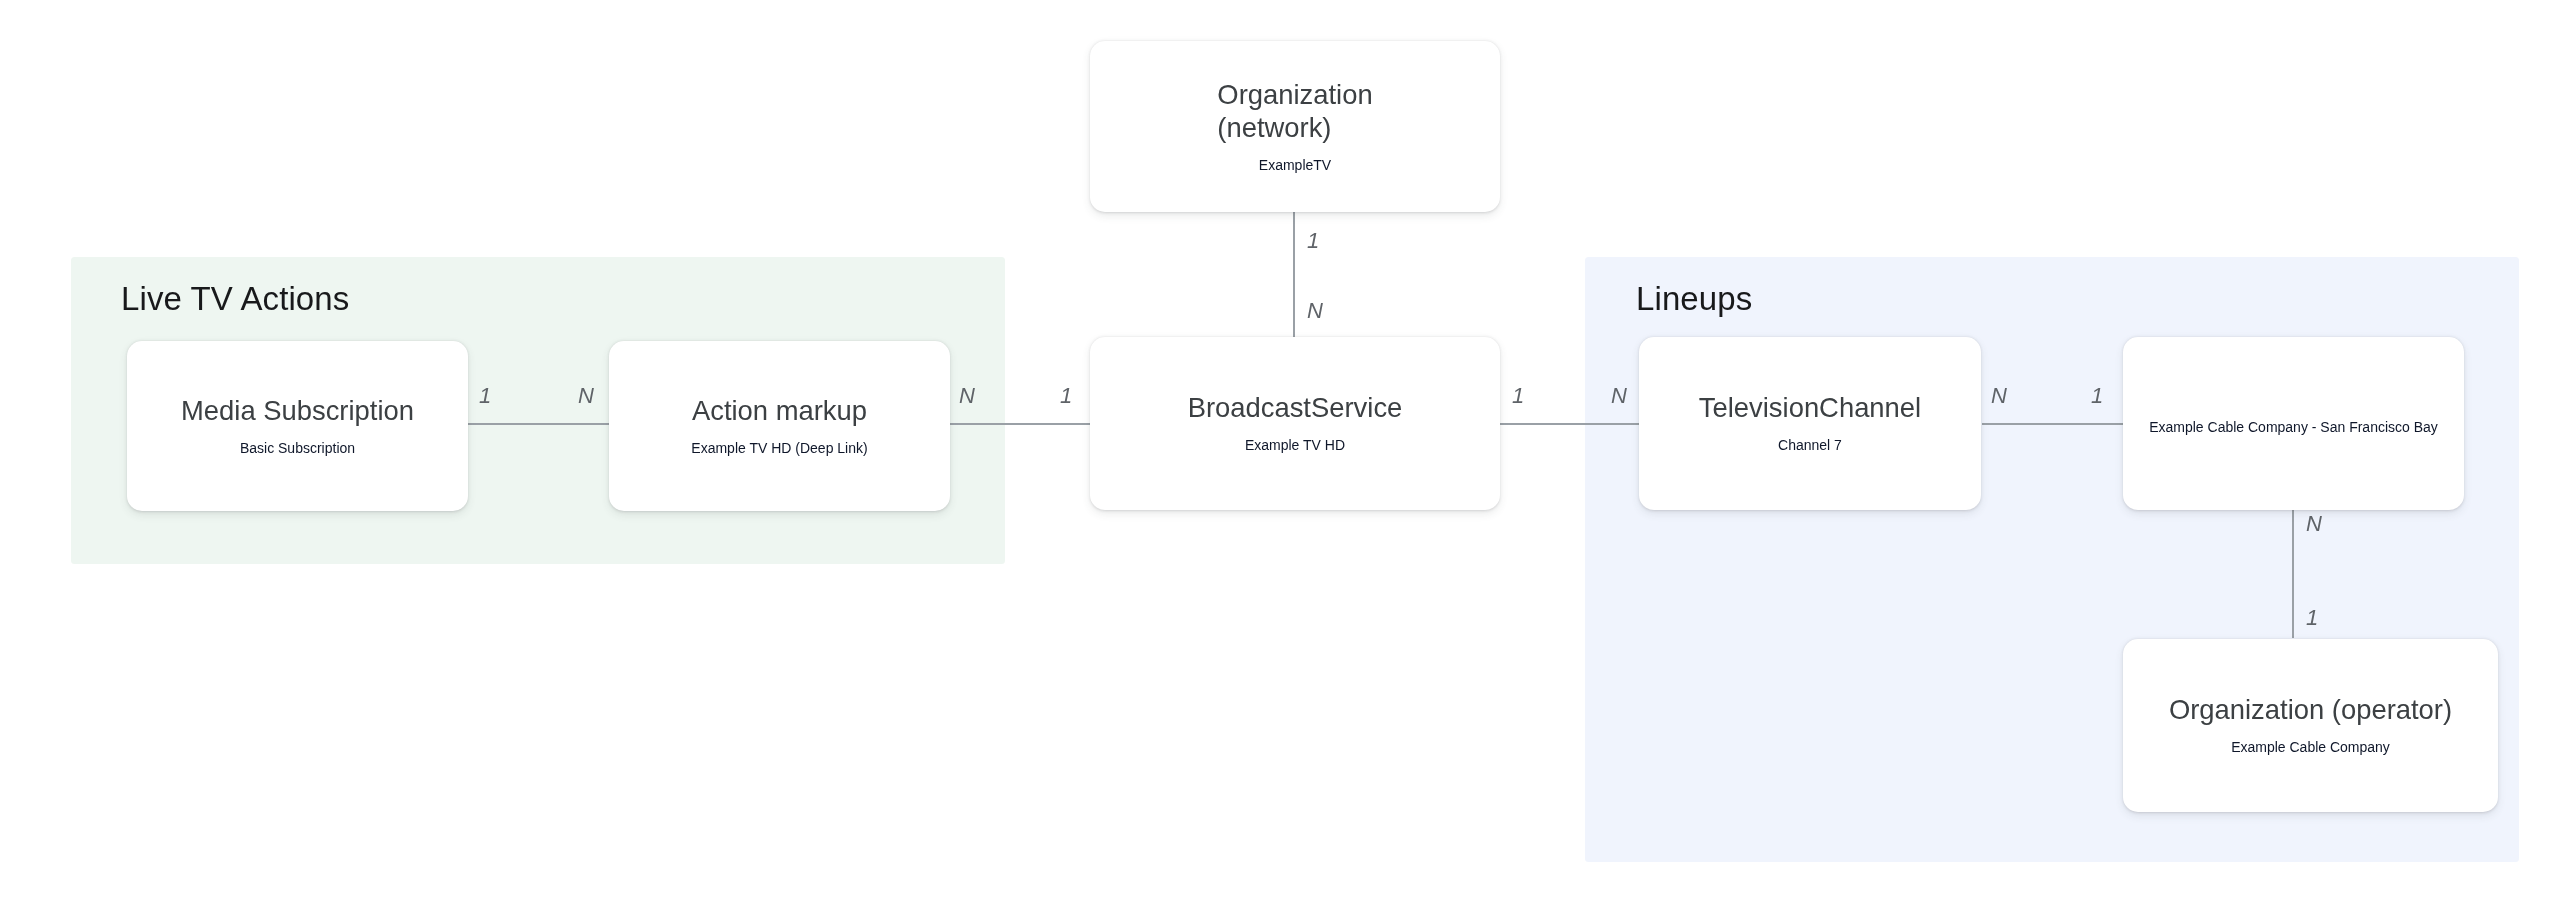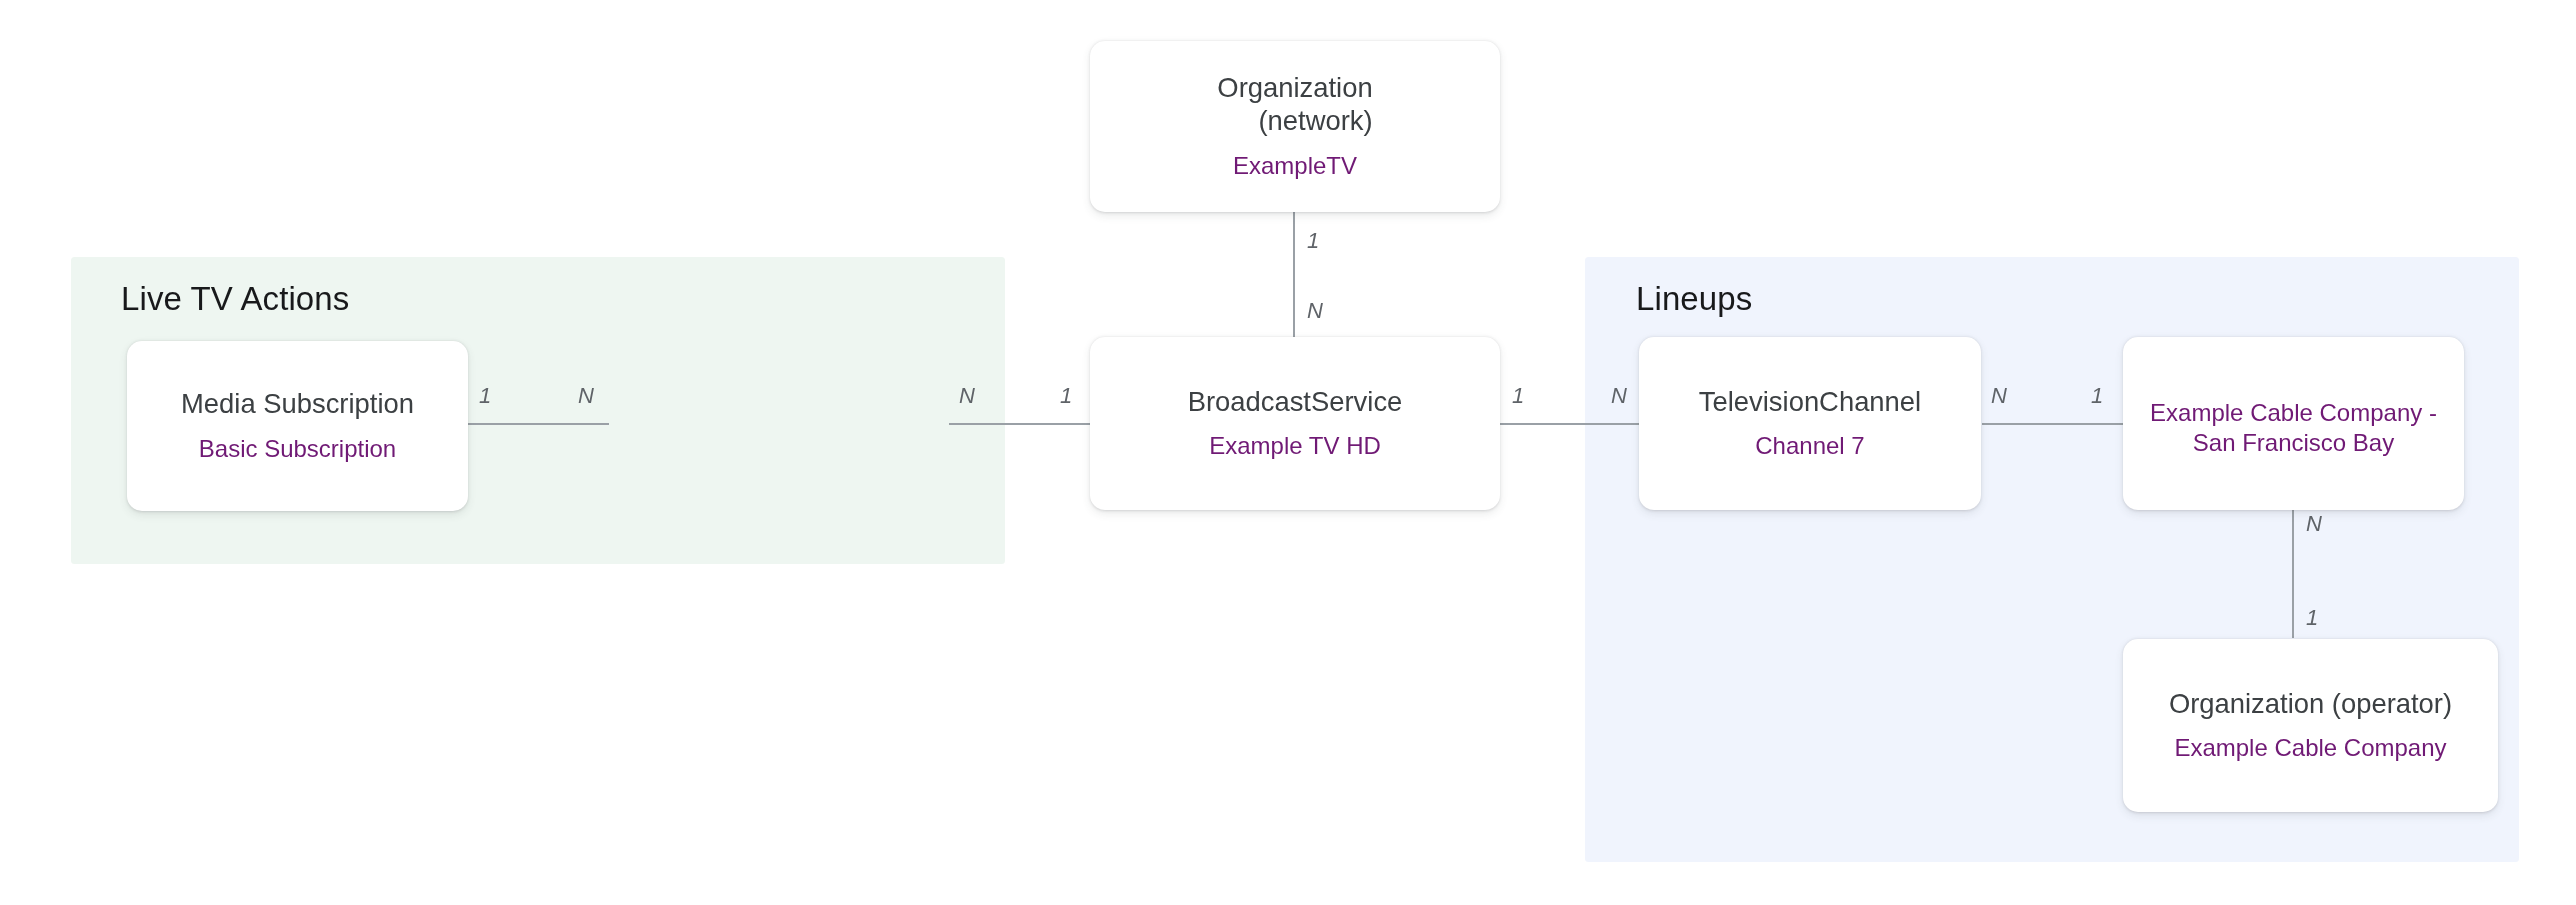--- a/index.html
+++ b/index.html
@@ -22,21 +22,21 @@
     position:absolute;background:#ffffff;border-radius:15px;
     box-shadow:0 0.9px 2.7px rgba(60,64,67,.16),0 3.5px 8.8px rgba(60,64,67,.10);
     display:flex;flex-direction:column;align-items:center;justify-content:center;
     box-sizing:border-box;padding:8.8px 14px;
   }
   .card-title{
     font-size:27.4px;color:#3c4043;line-height:1.2;text-align:center;
     white-space:nowrap;font-weight:400;
   }
   .card-sub{
-    font-size:24px;color:#701a75;line-height:1.25;text-align:center;
+    font-size:14px;color:#0f172a;line-height:1.25;text-align:center;
     margin-top:12.4px;font-weight:400;
   }
 
   
   .conn-h{position:absolute;height:1.8px;background:#9aa0a6;}
   .conn-v{position:absolute;width:1.8px;background:#9aa0a6;}
   .card-label{
     position:absolute;font-size:22px;color:#5f6368;
     font-style:italic;font-weight:400;white-space:nowrap;
   }
@@ -70,32 +70,36 @@
 
   <div class="conn-h" style="left:1982px;top:423px;width:142px;"></div>
   <div class="card-label" style="left:1991px;top:383px;">N</div>
   <div class="card-label" style="left:2091px;top:383px;">1</div>
 
   <div class="conn-v" style="left:2292px;top:504px;height:134px;"></div>
   <div class="card-label" style="left:2306px;top:511px;">N</div>
   <div class="card-label" style="left:2306px;top:605px;">1</div>
 
   <div class="card" style="left:1090px;top:41px;width:410px;height:171px;">
-    <div class="card-title" style="text-align:right;">
+    <div class="card-title" style="text-align:left;">
       <span>Organization</span><br>
       <span>(network)</span>
     </div>
     <div class="card-sub">ExampleTV</div>
   </div>
 
   <div class="card" style="left:127px;top:341px;width:341px;height:170px;">
     <div class="card-title">Media Subscription</div>
     <div class="card-sub">Basic Subscription</div>
   </div>
 
+  <div class="card" style="left:609px;top:341px;width:341px;height:170px;">
+    <div class="card-title">Action markup</div>
+    <div class="card-sub">Example TV HD (Deep Link)</div>
+  </div>
 
   <div class="card" style="left:1090px;top:337px;width:410px;height:173px;">
     <div class="card-title">BroadcastService</div>
     <div class="card-sub">Example TV HD</div>
   </div>
 
   <div class="card" style="left:1639px;top:337px;width:342px;height:173px;">
     <div class="card-title">TelevisionChannel</div>
     <div class="card-sub">Channel 7</div>
   </div>

